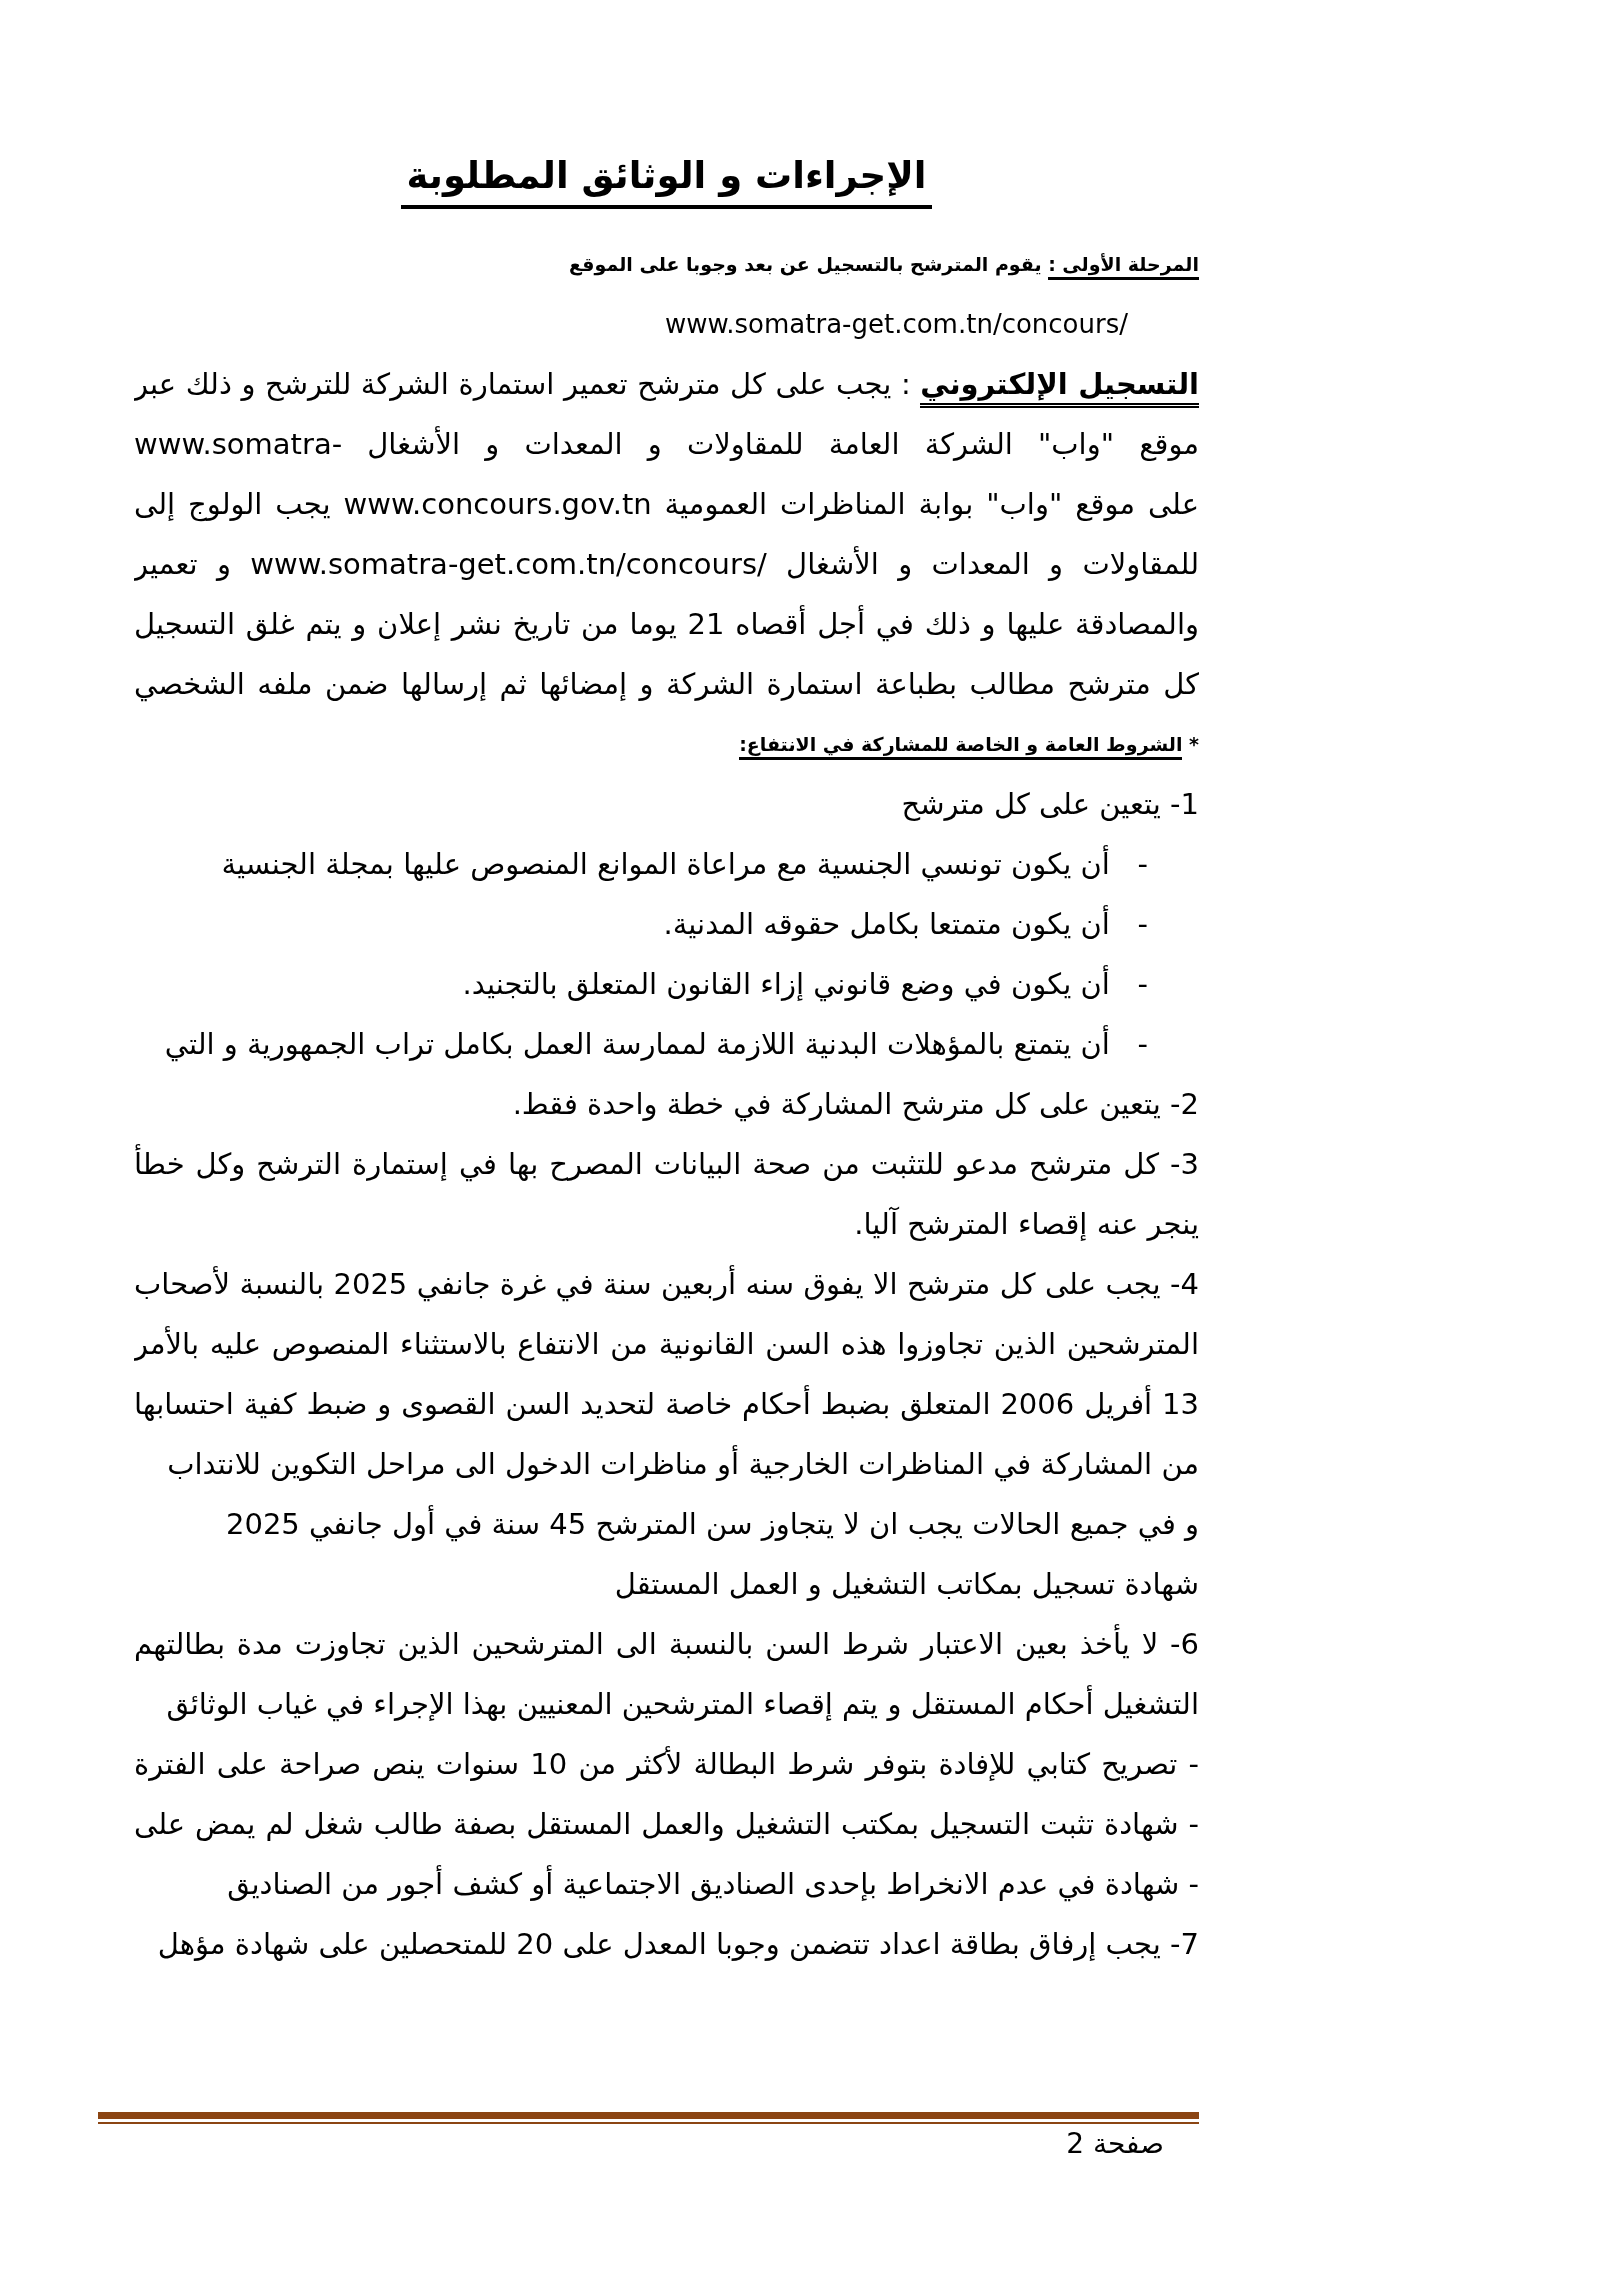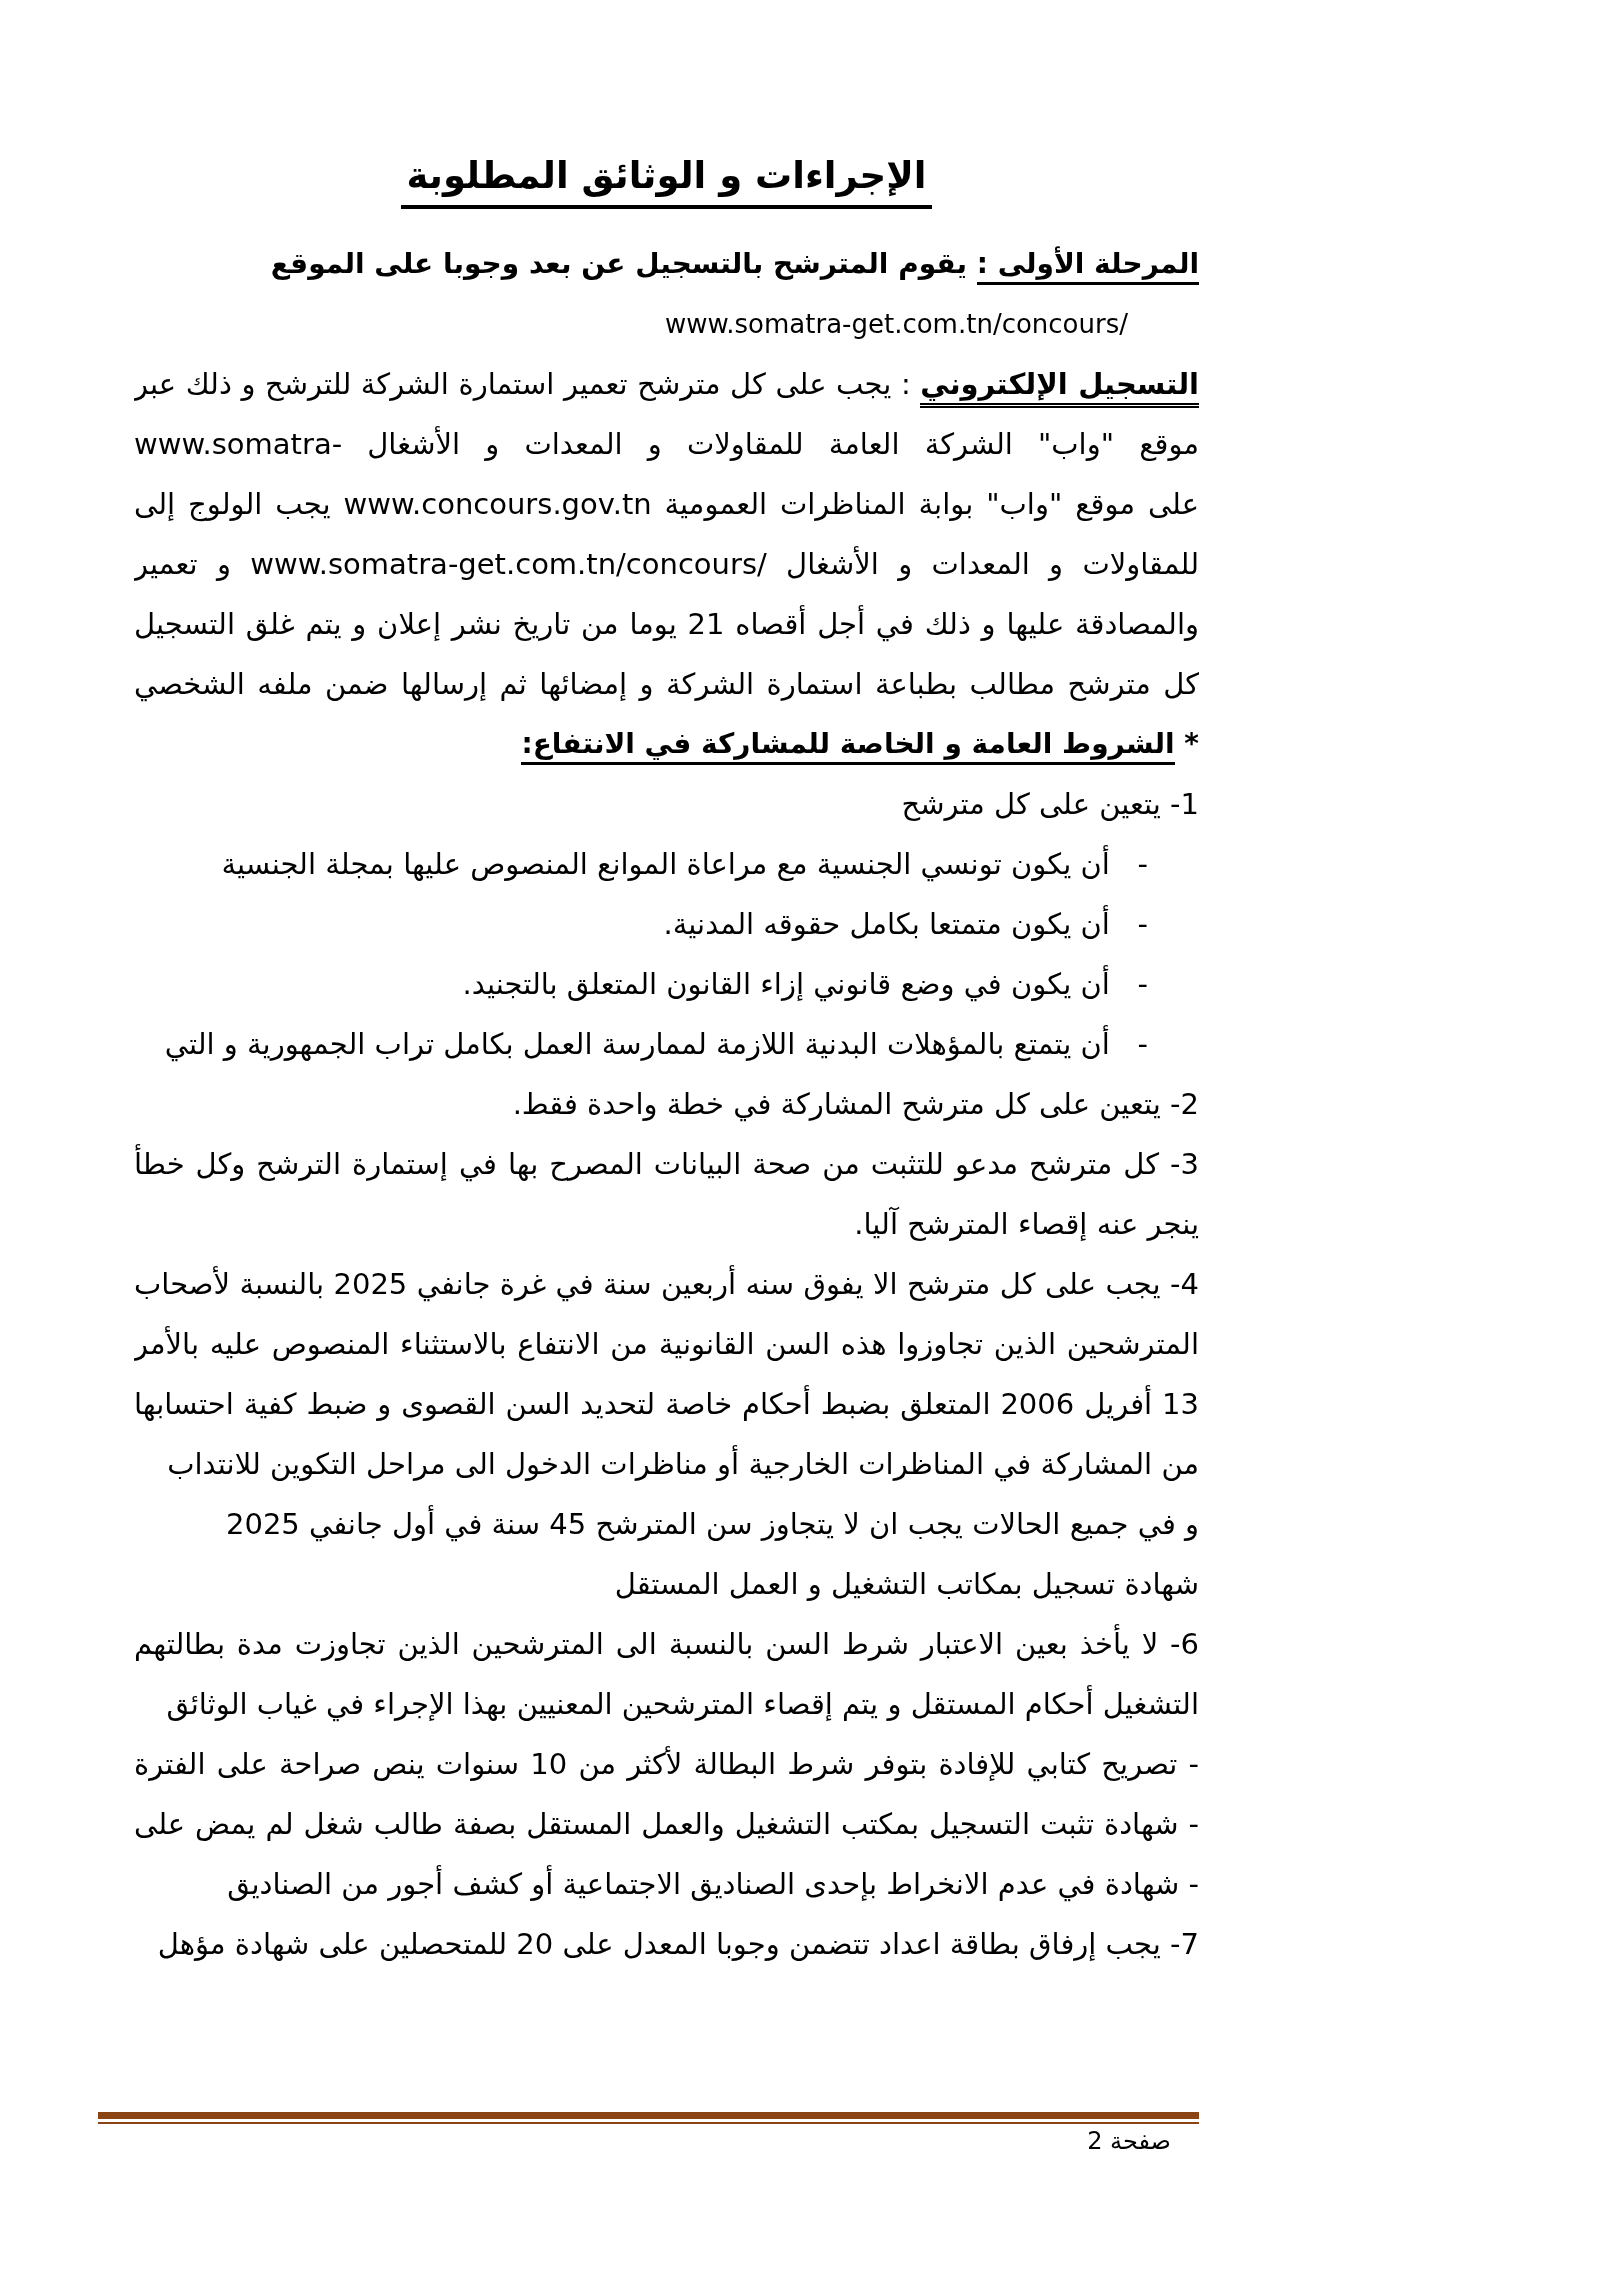--- a/index.html
+++ b/index.html
@@ -11,34 +11,34 @@
     overflow:hidden;
   }
   .content { position:absolute; top:0; right:134px; left:134px; }
   .title-wrap { text-align:center; padding-top:154px; }
   .doc-title {
     display:inline-block; font-size:37px; font-weight:bold;
     padding:0 5.2px 7.9px 5.2px; border-bottom:4.6px solid #000;
   }
   .lines { margin-top:25px; }
   .line { height:60px; line-height:60px; font-size:29px; overflow:hidden; }
-  .line.lg { font-size:28px; }
+  .line.lg { font-size:19px; }
   .j { text-align:justify; text-align-last:justify; text-justify:inter-word; }
   .r { text-align:right; }
   .bullet { padding-right:51px; }
   .url-line { direction:ltr; text-align:right; padding-right:71px; font-size:26px; }
   .b { font-weight:bold; }
   .u-solid { border-bottom:3.3px solid #000; padding-bottom:2.6px; }
   .u-double { border-bottom:5.2px double #000; padding-bottom:2px; }
   .latin { letter-spacing:0px; }
   .footer-rule {
     position:absolute; top:2112px; right:134px; left:98px; height:12.4px;
     border-top:7.9px solid #8B4513; border-bottom:2.6px solid #8B4513;
   }
-  .footer-label { position:absolute; top:2127px; right:162px; font-size:24px; direction:rtl; }
+  .footer-label { position:absolute; top:2127px; right:169px; font-size:28px; direction:rtl; }
 </style>
 </head>
 <body>
 
 <div class="page">
   <div class="content">
     <div class="title-wrap">
       <span class="doc-title">الإجراءات و الوثائق المطلوبة</span>
     </div>
     <div class="lines">

